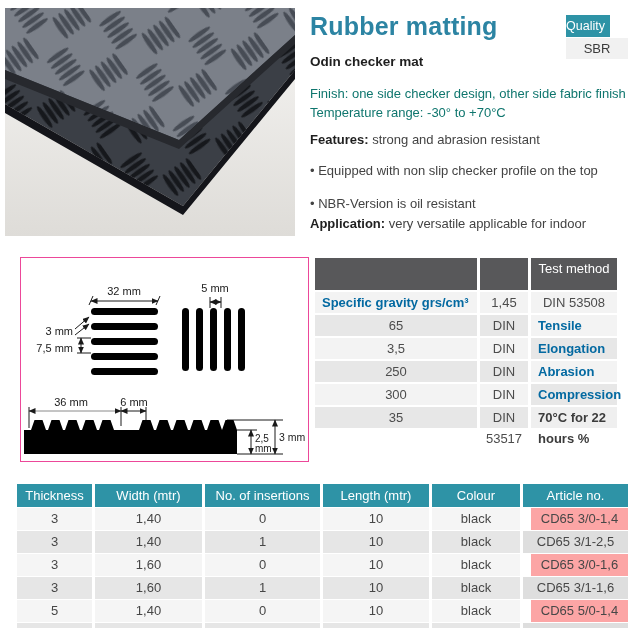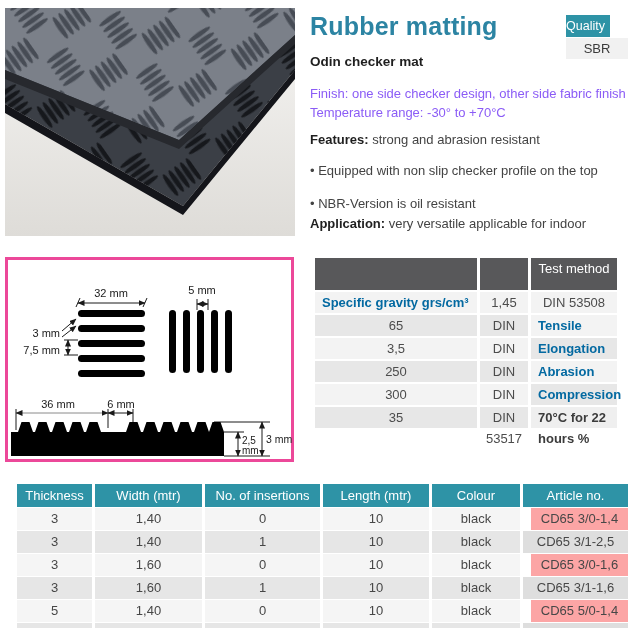--- a/index.html
+++ b/index.html
@@ -8,27 +8,27 @@
   svg{display:block;font-family:inherit;}
 
   
   .photo{left:5px;top:8px;width:290px;height:228px;}
 
   
   .title{left:310px;top:12px;font-size:25px;font-weight:bold;color:#2C84A3;letter-spacing:.2px;}
   .badge{left:566px;top:15px;width:44px;height:22px;background:#2E93A6;color:#fff;font-size:12.5px;text-align:left;line-height:22px;}
   .badge-val{left:566px;top:38px;width:62px;height:21px;background:#f1f1f1;color:#3b3b3b;font-size:13px;text-align:center;line-height:21px;}
   .subtitle{left:310px;top:54px;font-size:13.5px;font-weight:bold;color:#1f1f1f;}
-  .desc{left:310px;top:84px;font-size:13px;line-height:19px;color:#8b5cf6;}
+  .desc{left:310px;top:84px;font-size:13px;line-height:19px;color:#0f766e;}
   .desc span{display:block;}
   .tline{left:310px;font-size:13px;color:#434343;}
   .tline b{color:#1f1f1f;}
 
   
-  .panel{left:5px;top:257px;width:289px;height:205px;border:3px solid #ec4899;background:#fff;box-sizing:border-box;text-align:center;}
+  .panel{left:20px;top:257px;width:289px;height:205px;border:1px solid #ec4899;background:#fff;box-sizing:border-box;text-align:center;}
 
   
   .spec{left:315px;top:258px;width:302px;display:grid;grid-template-columns:162px 48px 86px;column-gap:3px;row-gap:2px;}
   .sh{height:32px;line-height:22px;background:#58585A;color:#fff;font-size:13px;text-align:center;}
   .sc{height:21px;line-height:21px;font-size:13px;}
   .sc.lab{padding-left:7px;font-weight:bold;color:#0369a1;}
   .sc.val,.sc.met{text-align:center;color:#4c4c4c;}
   .s-light{background:#f3f3f3;}
   .s-dark{background:#e7e7e7;}
   .s-cont{background:#efefef;font-weight:bold;color:#3c3c3c;}

